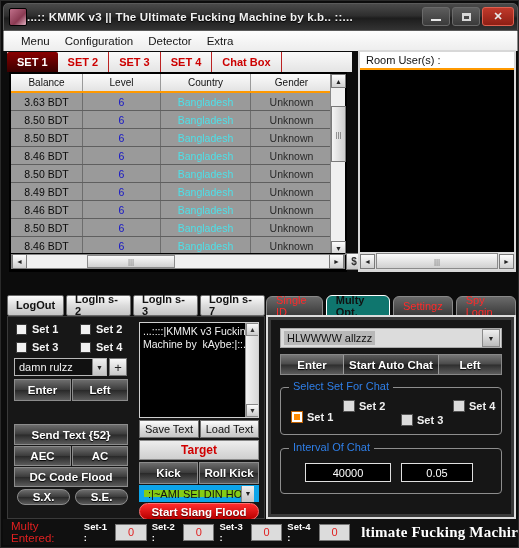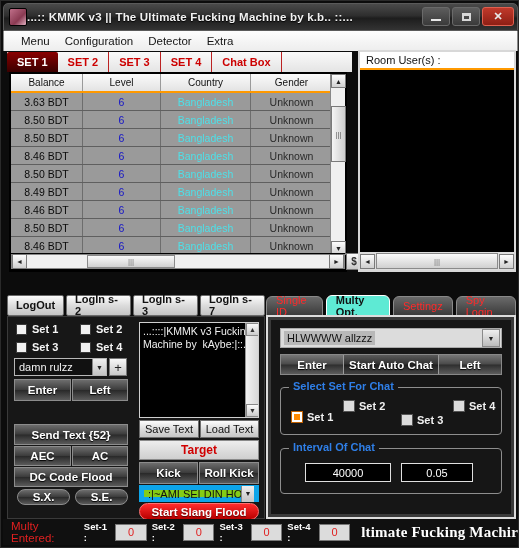--- a/index.html
+++ b/index.html
@@ -244,21 +244,21 @@
     display:flex; gap:3px; align-items:flex-end;
   }
   .rtab {
     height:20px; padding:0 9px;
     background:linear-gradient(180deg,#6a6a6a,#3b3b3b);
     border:1px solid #8a8a8a; border-radius:6px 6px 0 0;
     display:flex; align-items:center; justify-content:center;
     font-size:11px; color:#ff2a2a;
   }
   .rtab.active {
-    background:#5eead4; color:#111; border-color:#ffffff; font-weight:bold; height:21px;
+    background:#0f766e; color:#111; border-color:#ffffff; font-weight:bold; height:21px;
   }
   .rightpanel {
     position:absolute; left:265px; top:314px; width:250px; height:204px;
     background:#3a3a3a; border:2px solid #dcdcdc;
   }
   .rp-inner { position:absolute; left:3px; top:3px; width:240px; height:194px; background:#161616; }
 
   .bigcombo {
     position:absolute; left:9px; top:8px; width:222px; height:20px;
     background:#dcdcdc; border:1px solid #aaa; display:flex; align-items:center;
@@ -284,21 +284,21 @@
   .tri.mid { flex:1; border-left:1px solid #9a9a9a; border-right:1px solid #9a9a9a;
              background:linear-gradient(180deg,#5a5a5a,#303030 48%,#1e1e1e 52%,#444); }
   .tri.side { width:62px; }
 
   .fset {
     position:absolute; border:1px solid #8e8e8e; border-radius:4px;
     background:transparent;
   }
   .fset-legend {
     position:absolute; top:-8px; left:8px; padding:0 4px; background:#161616;
-    color:#2f7fe8; font-weight:bold; font-size:11px;
+    color:#2f7fe8; font-weight:normal; font-size:11px;
   }
   .rcb { position:absolute; display:flex; align-items:center; gap:4px; }
   .rcb .cbox { width:12px; height:12px; background:#dcdcdc; border:1px solid #555; }
   .rcb .cbox.on {
     background:#ff8a00; border:1px solid #c06000;
     box-shadow:inset 0 0 0 2px #ffffff, inset 0 0 0 4px #ff8a00;
   }
   .rcb span { color:#f0f0f0; font-size:11px; font-weight:bold; }
 
   .numbox {

